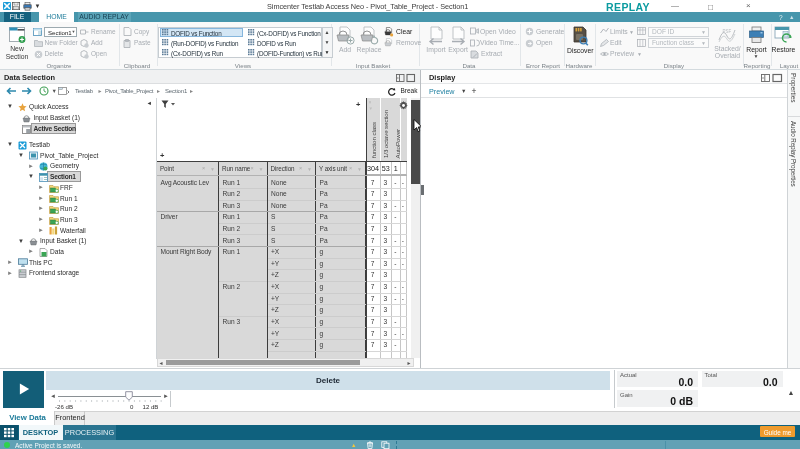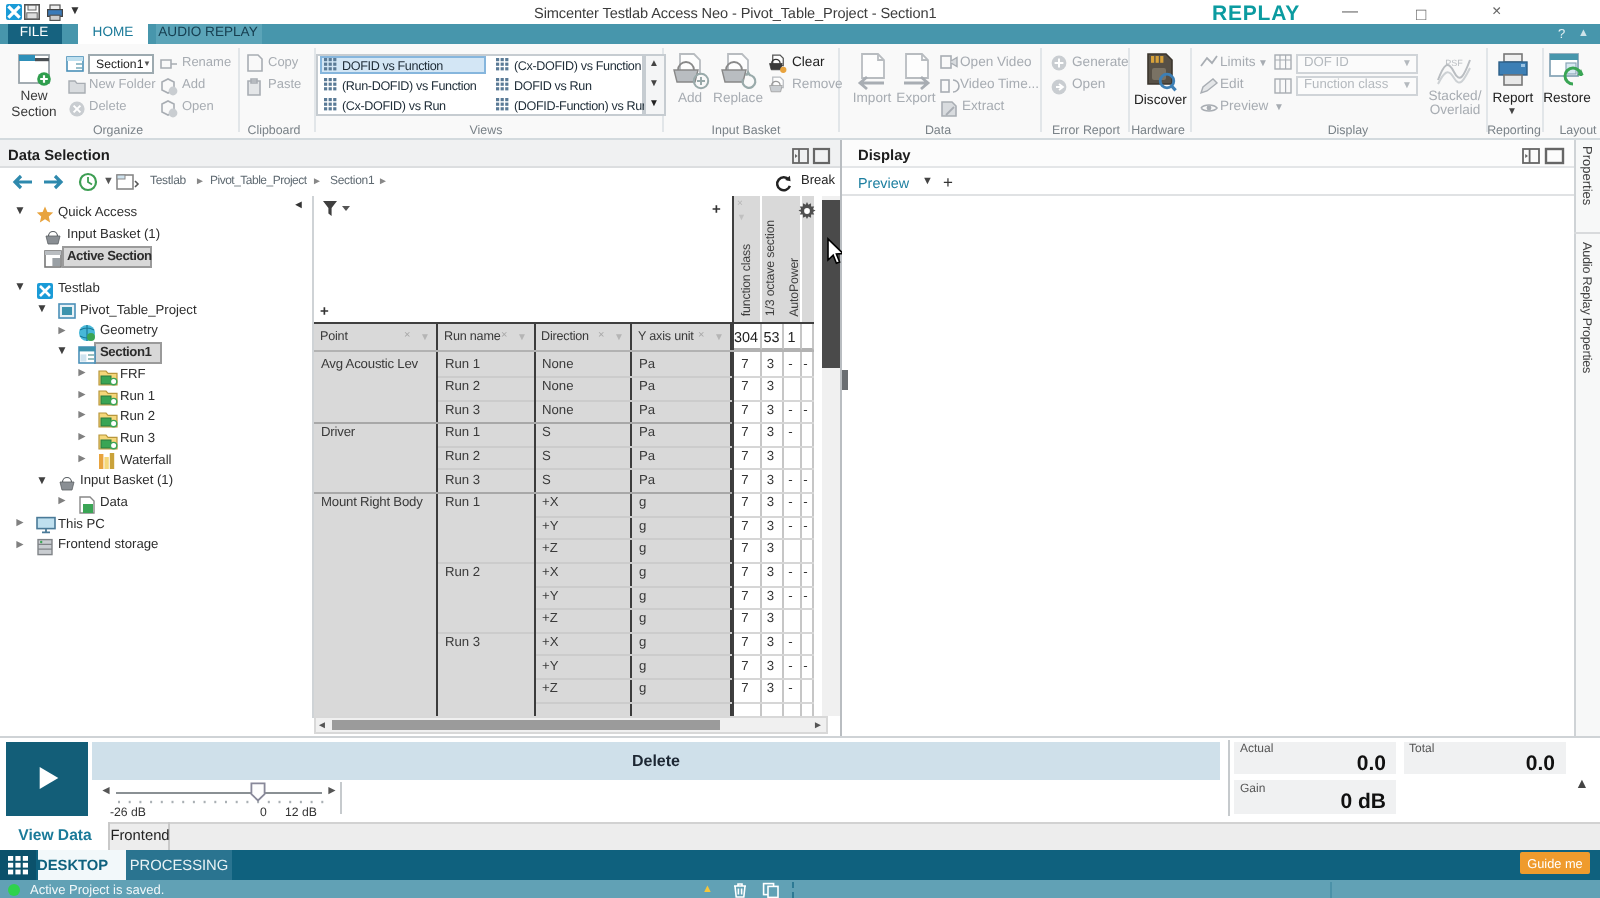--- a/index.html
+++ b/index.html
@@ -718,21 +718,21 @@
     <rect x="0.0" y="3.4" width="2.6" height="2.4" fill="#fff"></rect>
     <rect x="0.0" y="6.8" width="2.6" height="2.4" fill="#fff"></rect>
     <rect x="3.7" y="0.0" width="2.6" height="2.4" fill="#fff"></rect>
     <rect x="3.7" y="3.4" width="2.6" height="2.4" fill="#fff"></rect>
     <rect x="3.7" y="6.8" width="2.6" height="2.4" fill="#fff"></rect>
     <rect x="7.4" y="0.0" width="2.6" height="2.4" fill="#fff"></rect>
     <rect x="7.4" y="3.4" width="2.6" height="2.4" fill="#fff"></rect>
     <rect x="7.4" y="6.8" width="2.6" height="2.4" fill="#fff"></rect>
   </svg>
 <div class="ab" style="left:18.5px;top:424.5px;width:44px;height:15.5px;background:#f2f8fa;"></div>
-<div class="tx" style="left:18.5px;top:428px;font-size:7.4px;color:#0f617e;width:44px;font-weight:bold;">DESKTOP</div>
+<div class="tx" style="left:18.5px;top:428px;font-size:7.4px;color:#0f617e;width:44px;text-align:center;font-weight:bold;">DESKTOP</div>
 <div class="ab" style="left:63px;top:424.5px;width:53px;height:15.5px;background:#2a7490;"></div>
 <div class="tx" style="left:63px;top:428px;font-size:7.4px;color:#e8f2f5;width:53px;text-align:center;">PROCESSING</div>
 <div class="ab" style="left:760px;top:426px;width:35px;height:11px;background:#ef9b2d;border-radius:1px;"></div>
 <div class="tx" style="left:760px;top:428.5px;font-size:6.4px;color:#fff;width:35px;text-align:center;">Guide me</div>
 <div class="ab" style="left:0;top:440px;width:800px;height:9px;background:#61a1b5;"></div>
 <div class="ab" style="left:3.5px;top:441.5px;width:6px;height:6px;background:#2fd24c;border-radius:3px;"></div>
 <div class="tx" style="left:15px;top:441.5px;font-size:6.5px;color:#f2f8fa;">Active Project is saved.</div>
 <div class="tx" style="left:351px;top:441.5px;font-size:5.5px;color:#f5c63a;">▲</div>
 <svg style="left:366px;top:441px" width="8" height="8" viewBox="0 0 8 8">
 <path d="M1.5 2 h5 l-0.6 5.5 h-3.8 z M1 2 h6 M3 2 v-1 h2 v1 M3.2 3.2 v3 M4.8 3.2 v3" fill="none" stroke="#fff" stroke-width="0.8"></path>

